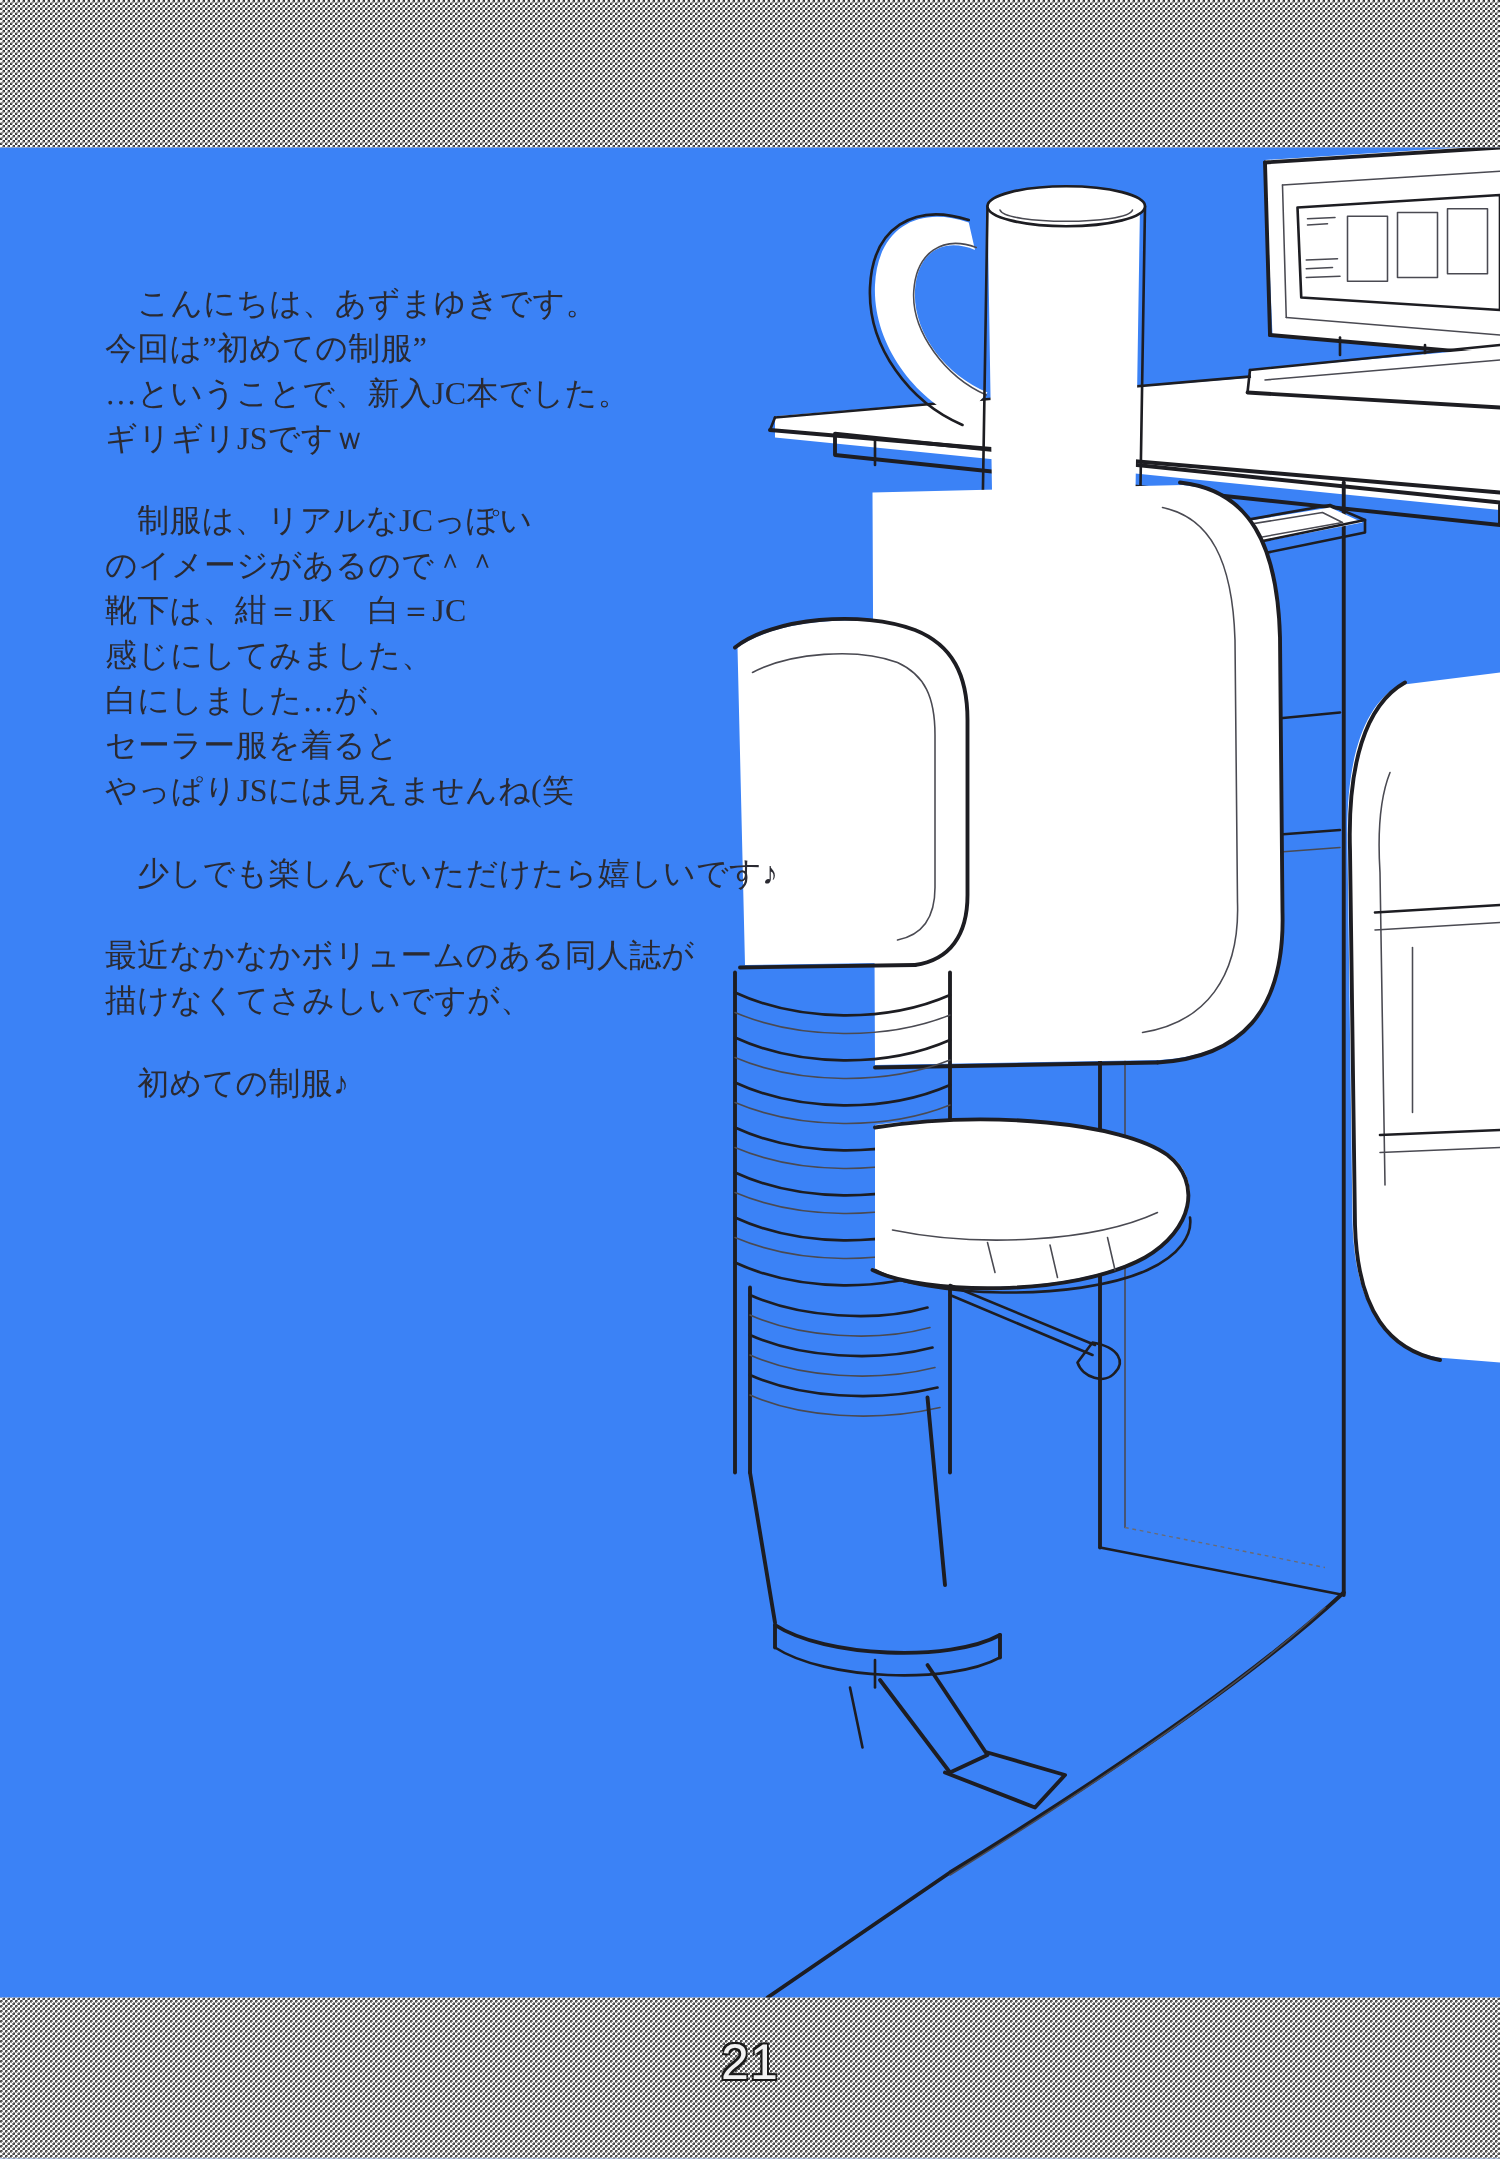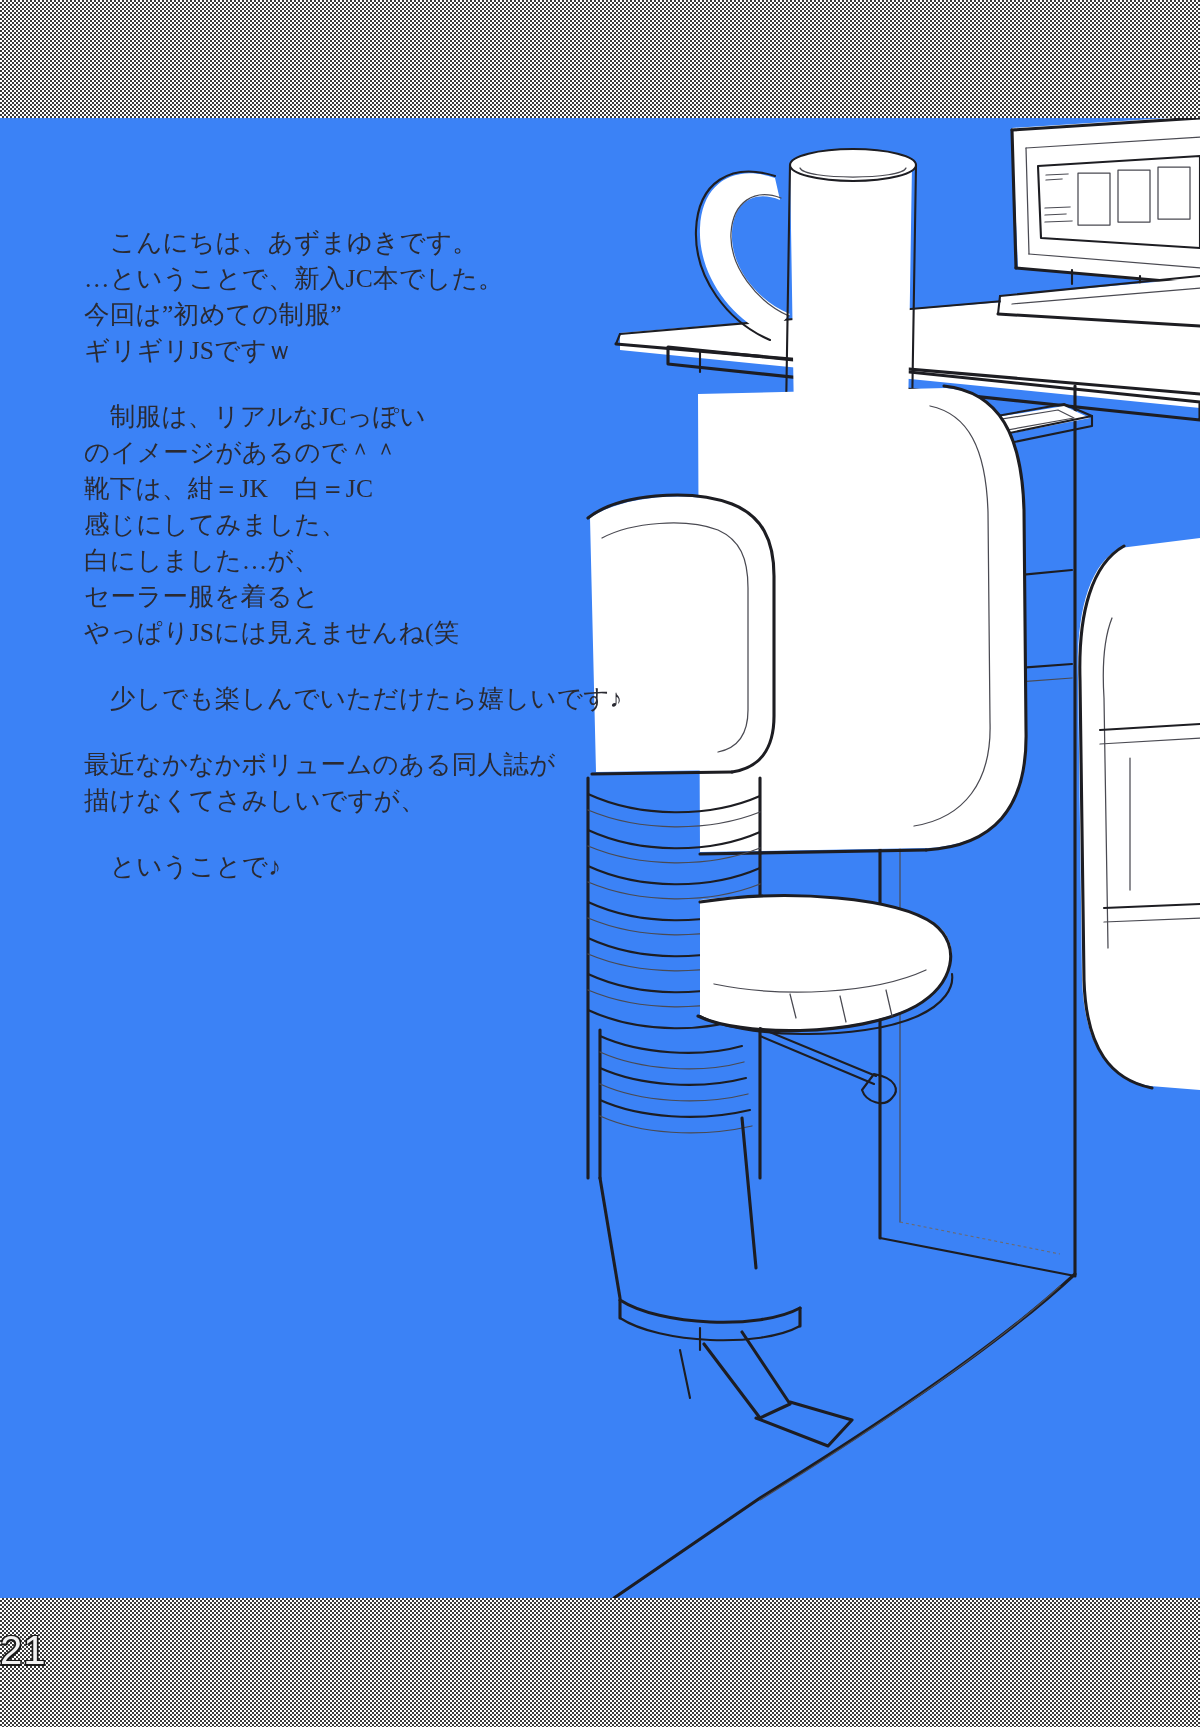--- a/index.html
+++ b/index.html
@@ -33,20 +33,21 @@
   }
   #band-top { top: 0; height: 118px; }
   #band-bottom { top: 1598px; height: 129px; }
 
   
   #page-number {
     position: absolute;
     left: 0;
     top: 1628px;
     width: 1200px;
+    text-align: center;
     font-family: "Liberation Sans", sans-serif;
     font-size: 40px;
     font-weight: 400;
     color: #f2f2f2;
     letter-spacing: 1px;
     text-shadow:
       -1.5px -1.5px 0 #1a1a1a,
        1.5px -1.5px 0 #1a1a1a,
       -1.5px  1.5px 0 #1a1a1a,
        1.5px  1.5px 0 #1a1a1a,
@@ -259,22 +260,22 @@
         <path class="ln2" d="M1075 1156 C1000 1226 880 1306 760 1380 L614 1480"></path>
         <path class="lnt" d="M1060 1168 C990 1232 876 1310 760 1382"></path>
       </g>
     </svg>
   </div>
 
   <div id="afterword">
 
     <div class="para">
       <div class="tline">　こんにちは、あずまゆきです。</div>
+      <div class="tline">今回は”初めての制服”</div>
       <div class="tline">…ということで、新入JC本でした。</div>
-      <div class="tline">今回は”初めての制服”</div>
       <div class="tline">ギリギリJSですｗ</div>
     </div>
 
     <div class="para">
       <div class="tline">　制服は、リアルなJCっぽい</div>
       <div class="tline">のイメージがあるので＾＾</div>
       <div class="tline">靴下は、紺＝JK　白＝JC</div>
       <div class="tline">感じにしてみました、</div>
       <div class="tline">白にしました…が、</div>
       <div class="tline">セーラー服を着ると</div>
@@ -284,21 +285,21 @@
     <div class="para">
       <div class="tline">　少しでも楽しんでいただけたら嬉しいです♪</div>
     </div>
 
     <div class="para">
       <div class="tline">最近なかなかボリュームのある同人誌が</div>
       <div class="tline">描けなくてさみしいですが、</div>
     </div>
 
     <div class="para">
-      <div class="tline">　ということで♪</div>
+      <div class="tline">　初めての制服♪</div>
     </div>
 
   </div>
 
   <div class="halftone-band" id="band-bottom"></div>
 
   <div id="page-number">21</div>
 
 </div>
 

